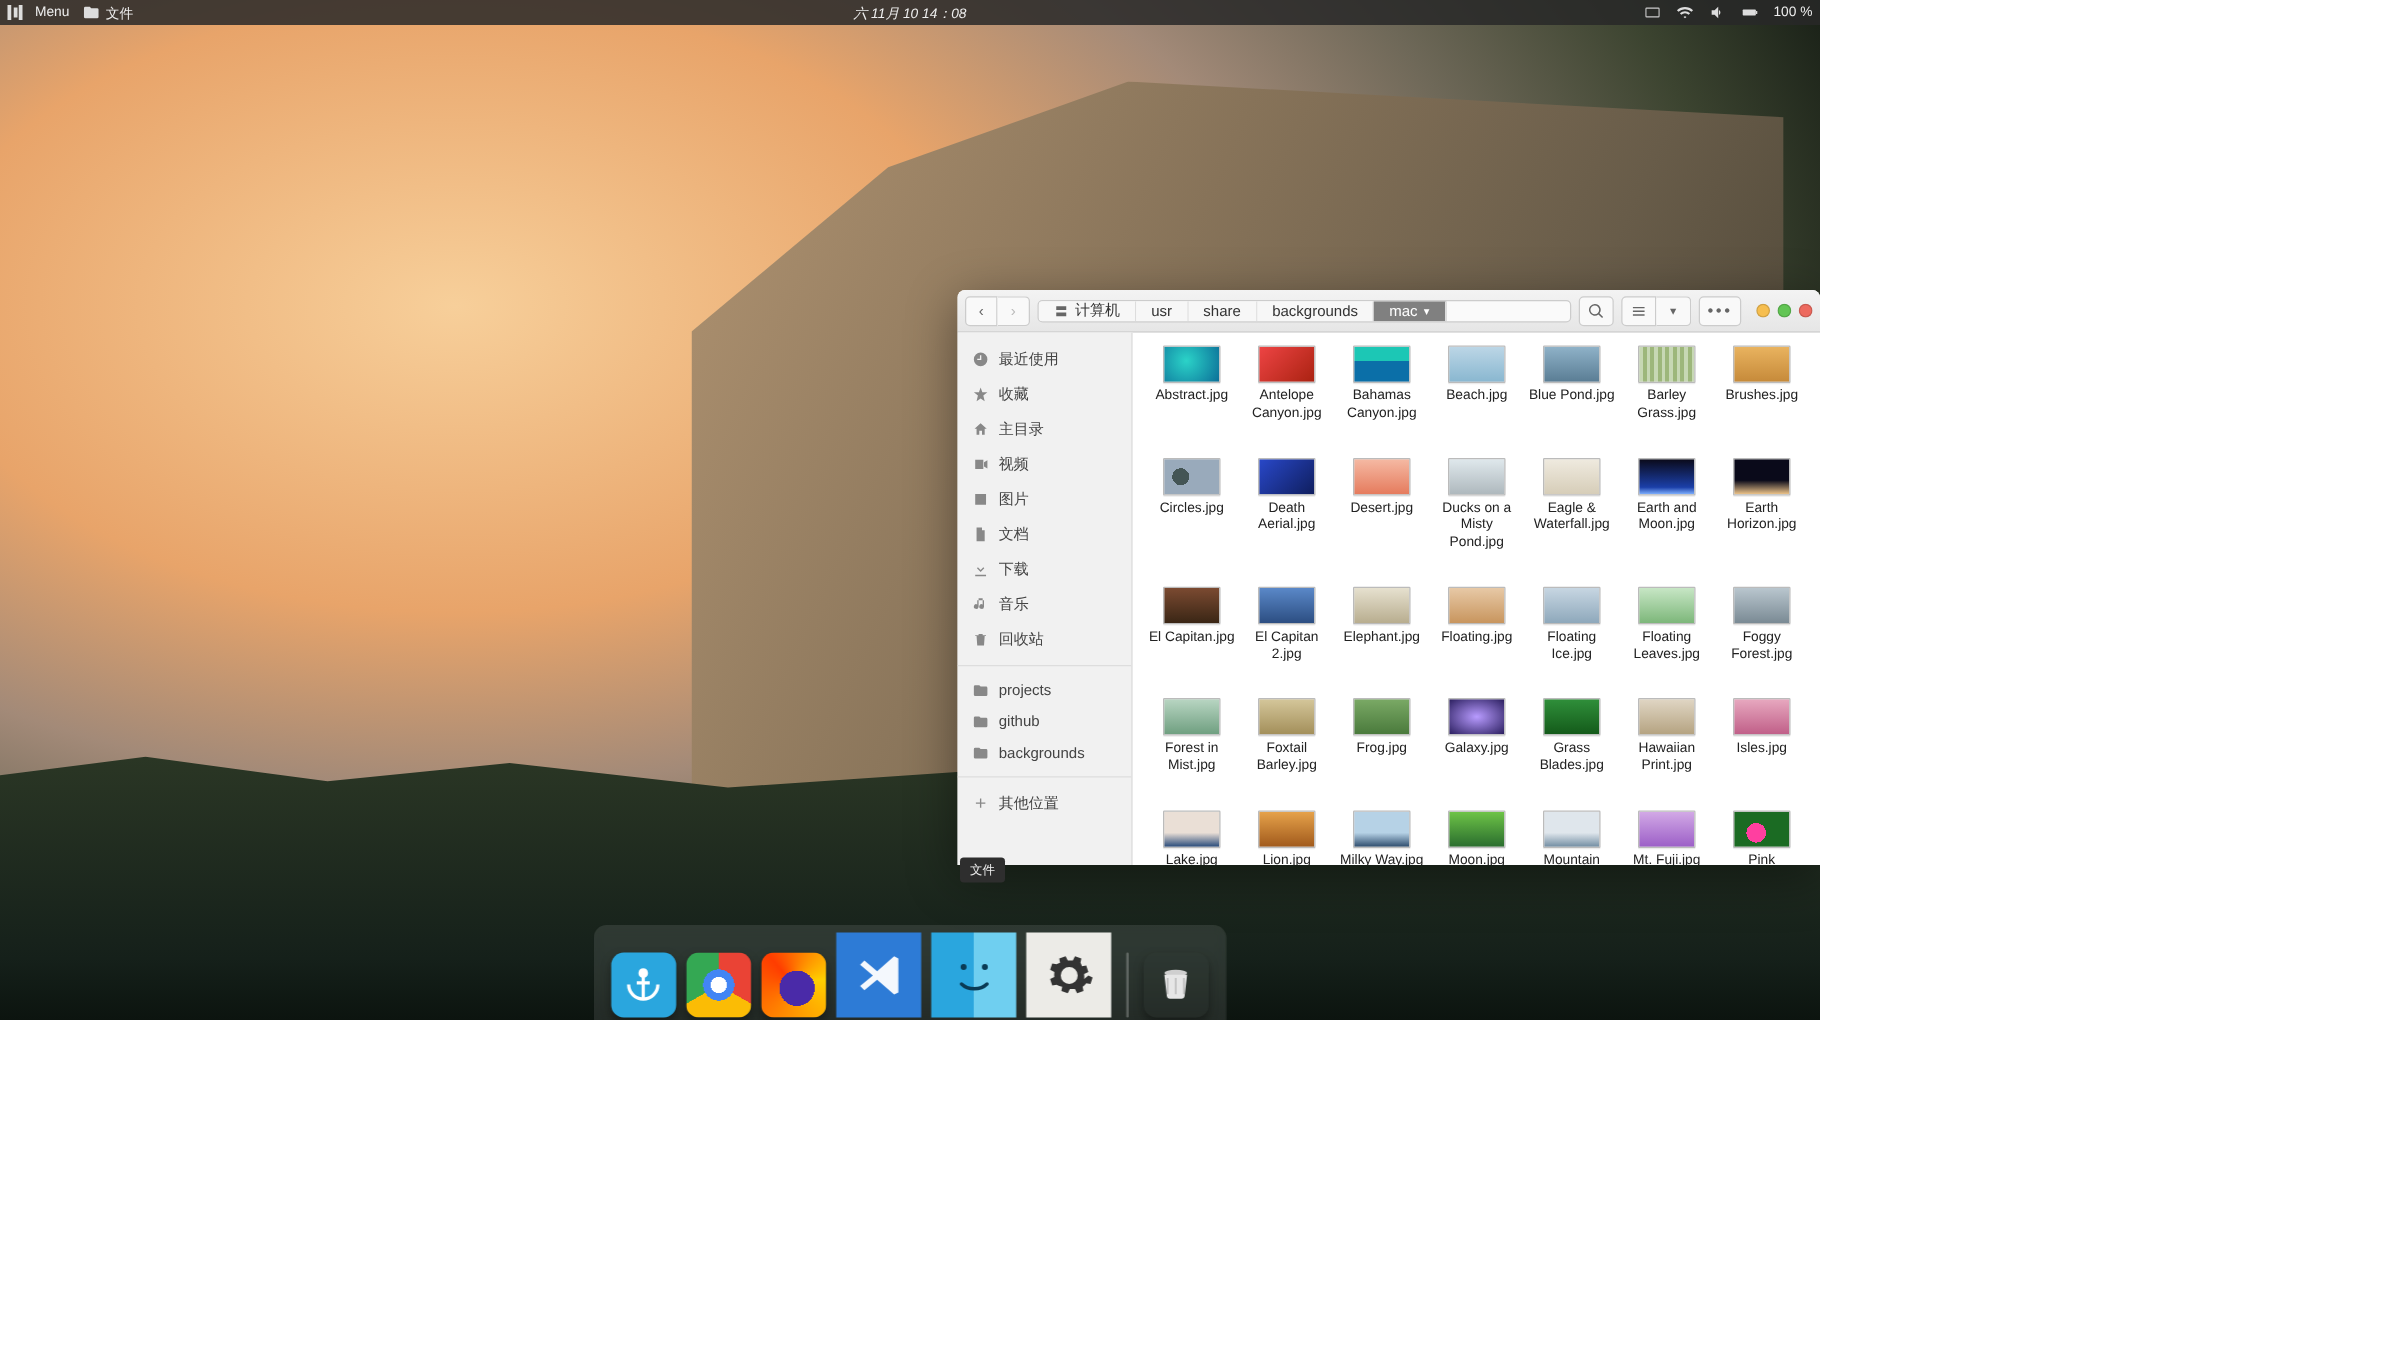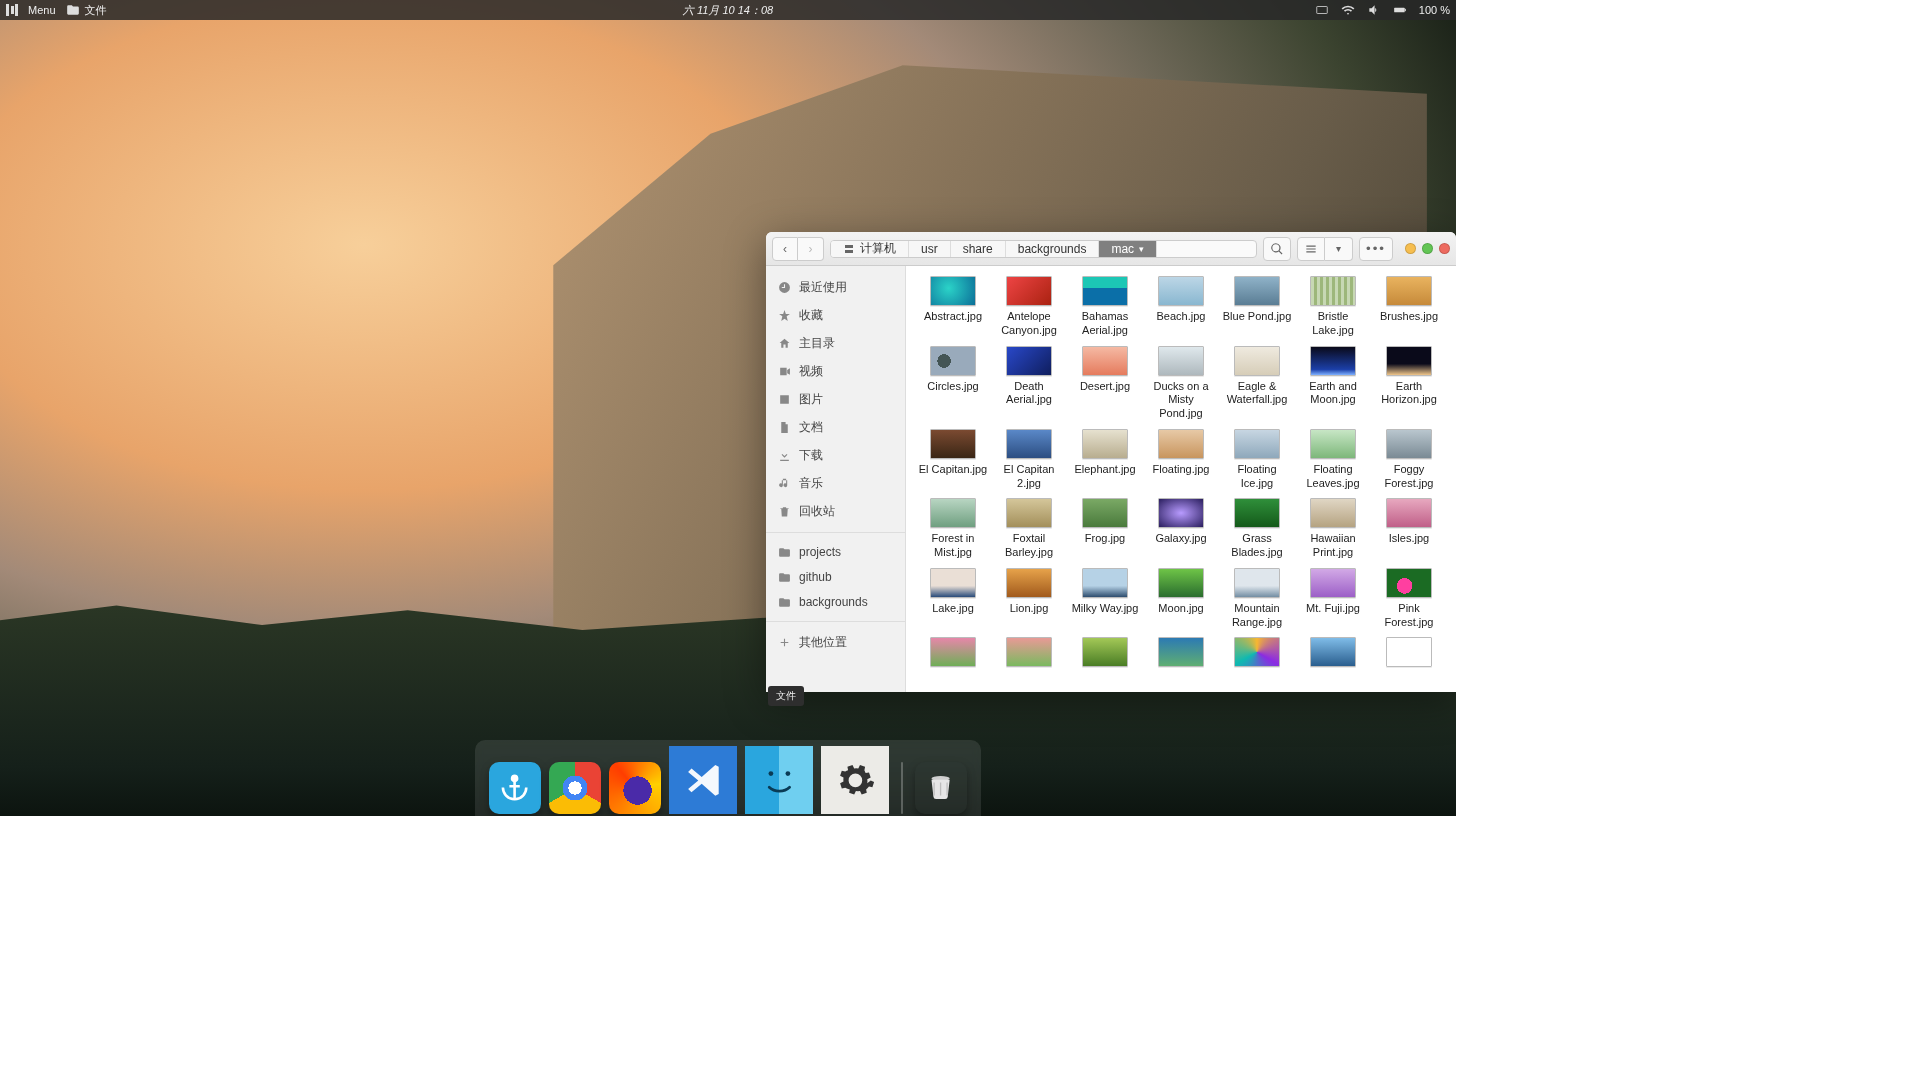--- a/index.html
+++ b/index.html
@@ -112,21 +112,21 @@
   }
   .sidebar .item .ic { width:13px; height:13px; color:#888; display:flex; align-items:center; justify-content:center;}
   .sidebar hr { border:none; border-top:1px solid #ddd; margin:6px 0; }
 
   .content {
     flex:1; overflow:auto; padding:10px 12px;
     background:#fff;
   }
   .grid {
     display:grid; grid-template-columns: repeat(7, 1fr);
-    gap: 8px 6px;
+    gap: 28px 6px;
   }
   .file {
     display:flex; flex-direction:column; align-items:center; text-align:center; gap:4px;
   }
   .thumb {
     width:46px; height:30px; border:1px solid #bbb; border-radius:1px;
     box-shadow: 0 1px 0 rgba(0,0,0,0.08);
   }
   .fname { font-size:11px; line-height:1.25; color:#222; word-break:break-word; max-width:72px; }
 
@@ -429,33 +429,33 @@
           <div class="file">
             <div class="thumb g0"></div>
             <div class="fname">Abstract.jpg</div>
           </div>
           <div class="file">
             <div class="thumb g1"></div>
             <div class="fname">Antelope Canyon.jpg</div>
           </div>
           <div class="file">
             <div class="thumb g2"></div>
-            <div class="fname">Bahamas Aerial.jpg</div>
+            <div class="fname">Bahamas Canyon.jpg</div>
           </div>
           <div class="file">
             <div class="thumb g3"></div>
             <div class="fname">Beach.jpg</div>
           </div>
           <div class="file">
             <div class="thumb g4"></div>
             <div class="fname">Blue Pond.jpg</div>
           </div>
           <div class="file">
             <div class="thumb g5"></div>
-            <div class="fname">Bristle Lake.jpg</div>
+            <div class="fname">Barley Grass.jpg</div>
           </div>
           <div class="file">
             <div class="thumb g6"></div>
             <div class="fname">Brushes.jpg</div>
           </div>
           <div class="file">
             <div class="thumb g7"></div>
             <div class="fname">Circles.jpg</div>
           </div>
           <div class="file">

